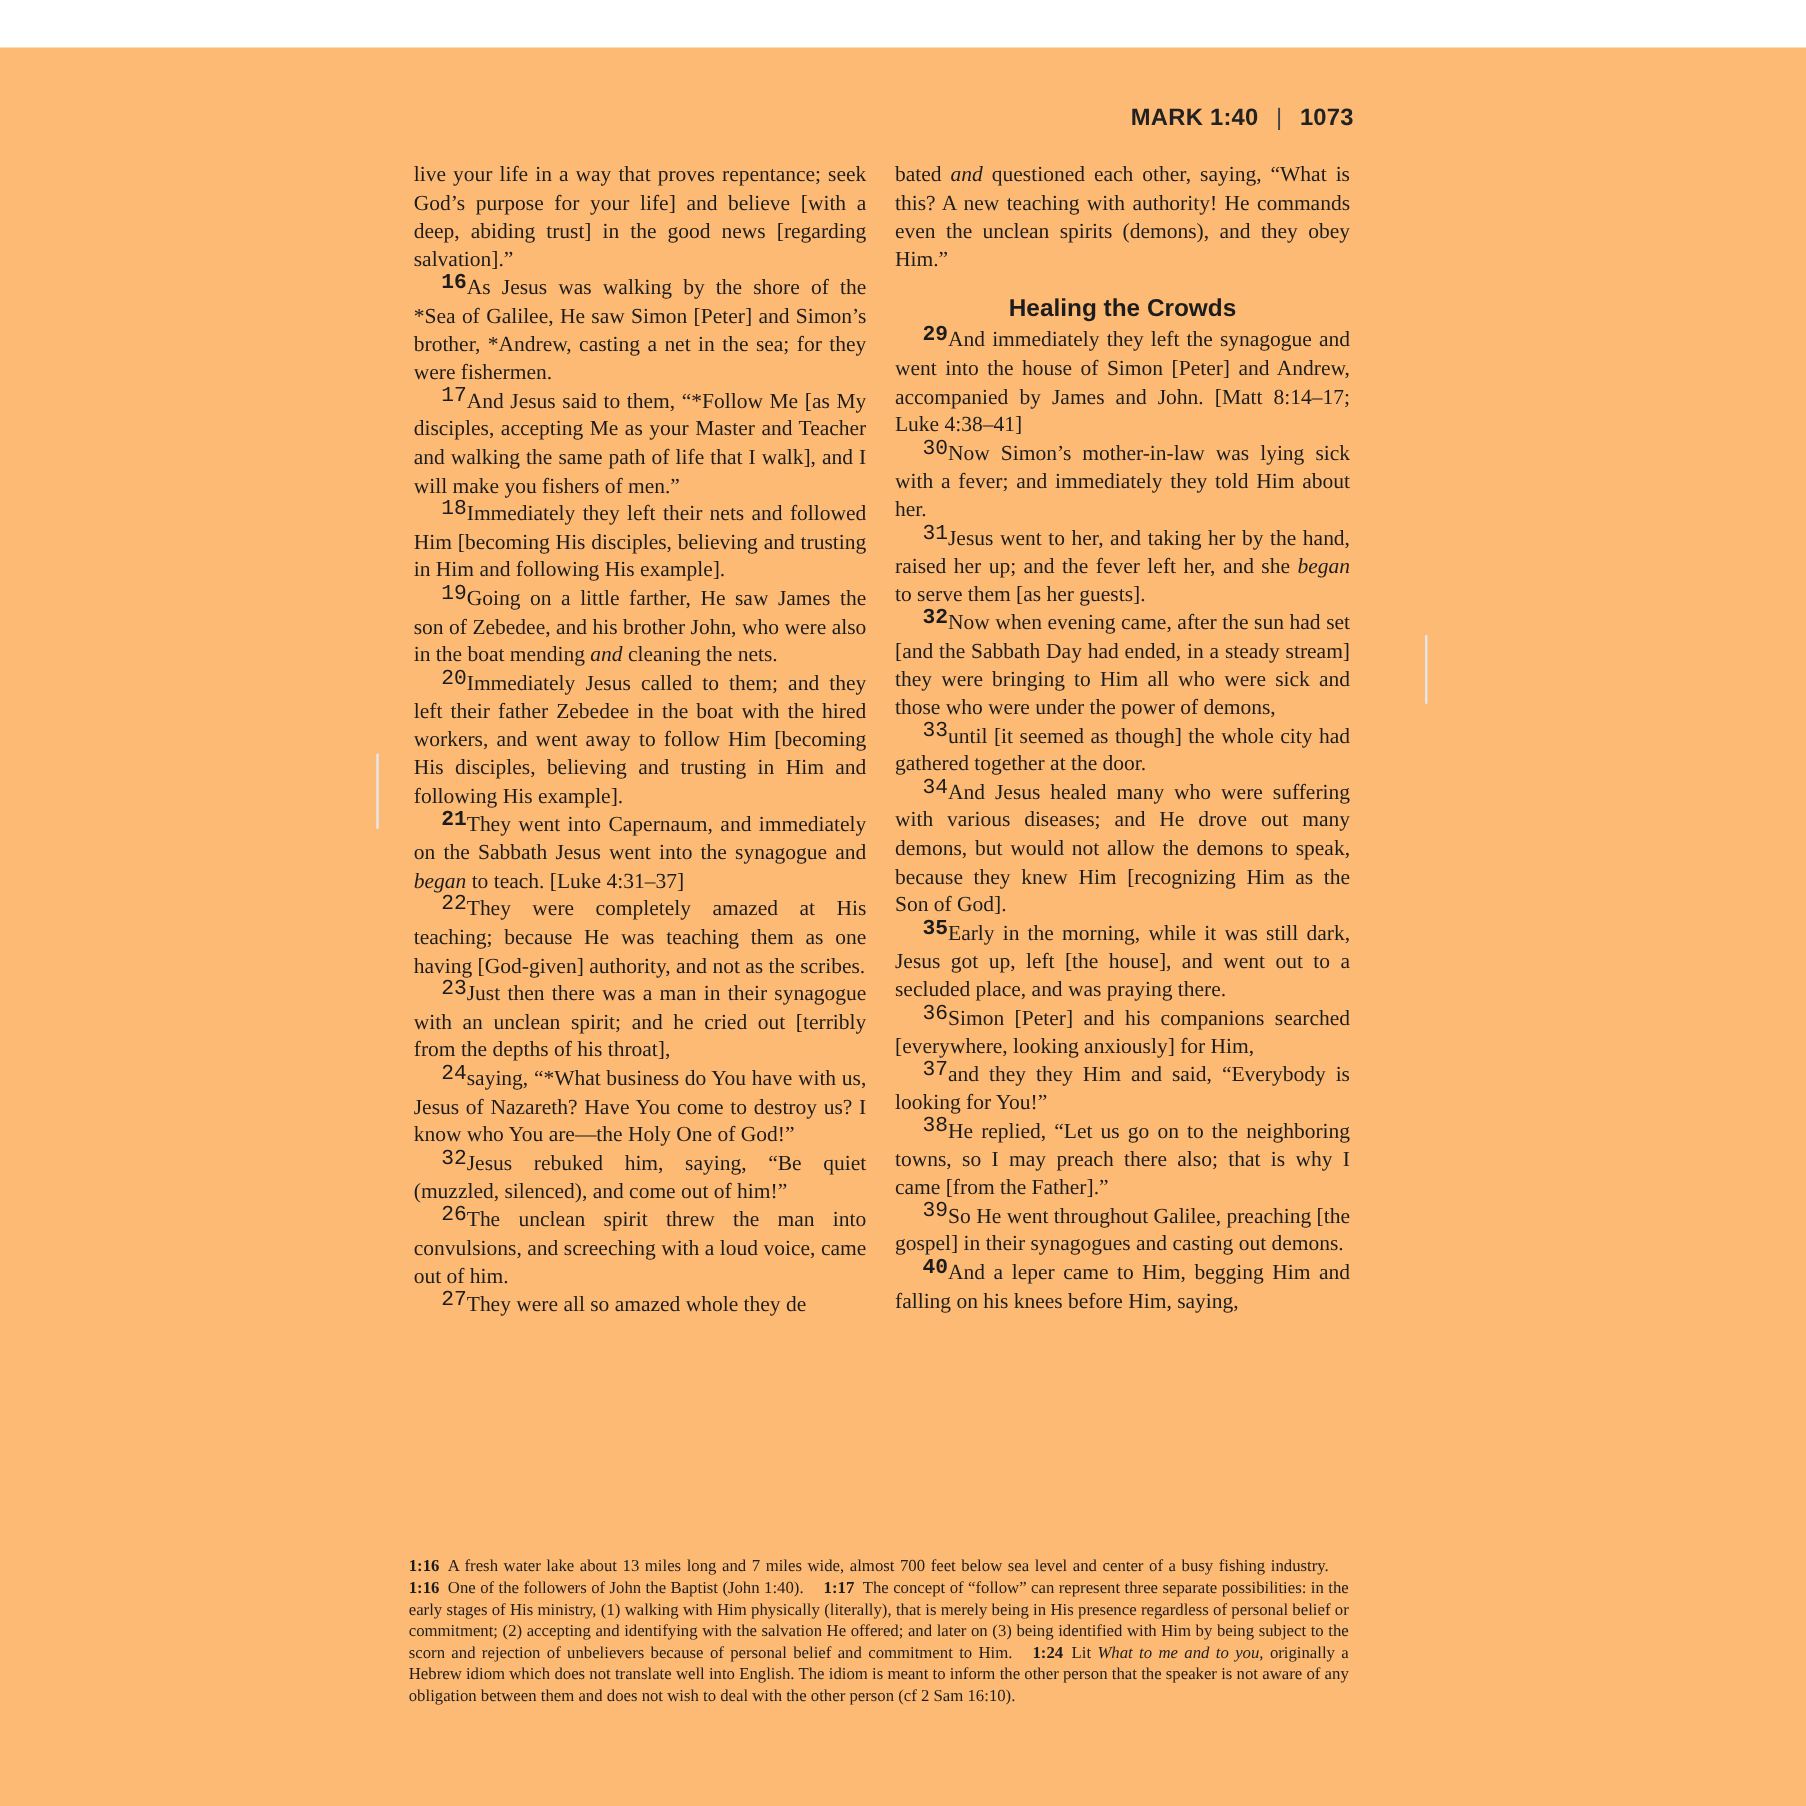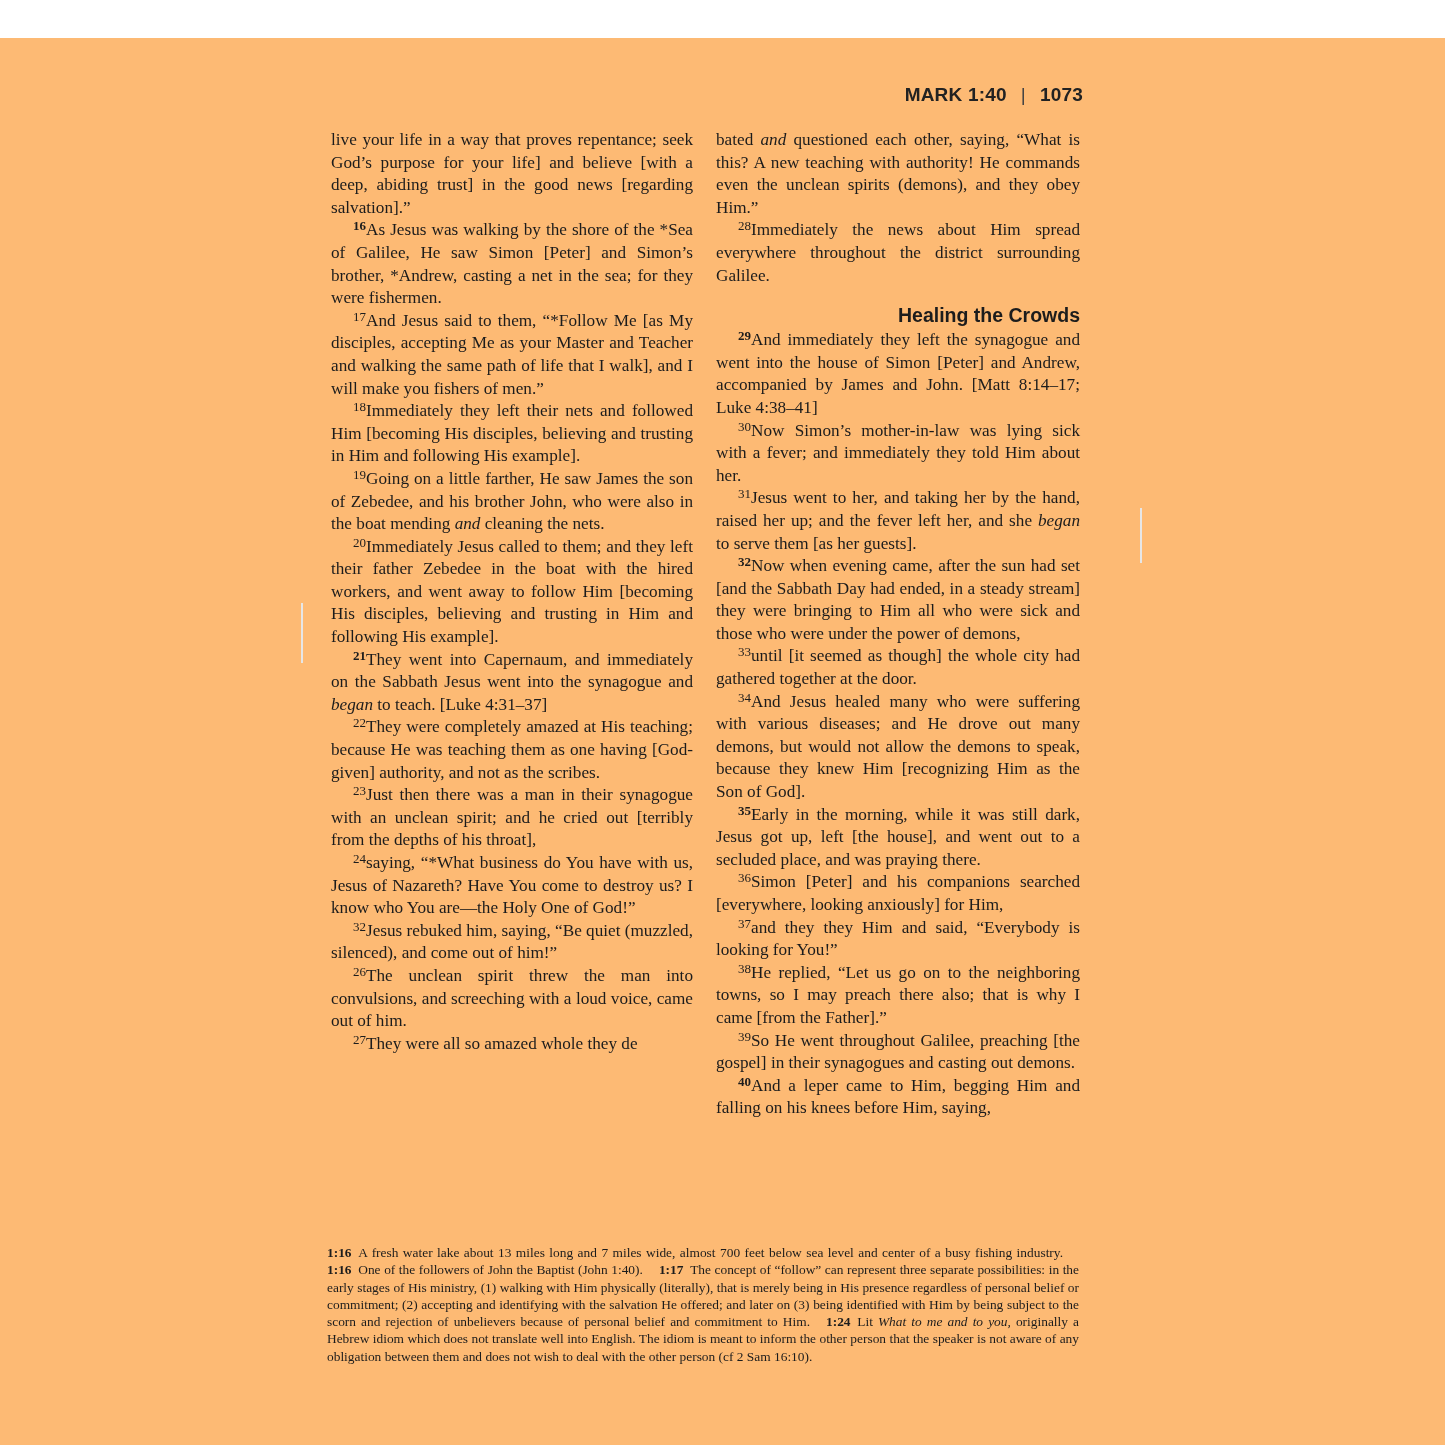--- a/index.html
+++ b/index.html
@@ -54,37 +54,37 @@
     margin: 0;
     text-indent: 0;
   }
   .para.verse {
     text-indent: 22px;
   }
   .para.cont {
     text-indent: 0;
   }
   .vnum {
-    font-size: 13px;
+    font-size: 17px;
     vertical-align: 5px;
     line-height: 0;
-    font-family: Liberation Serif, serif;
+    font-family: Liberation Mono, monospace;
   }
   .vnum.bold {
     font-weight: bold;
   }
   .it { font-style: italic; }
   .heading {
     font-family: "Liberation Sans", "DejaVu Sans", sans-serif;
     font-weight: bold;
     font-size: 19.5px;
     margin: 16px 0 2px 0;
     line-height: 24px;
     color: #1c1c1c;
-    text-align: right;
+    text-align: center;
   }
   .footnotes {
     position: absolute;
     left: 327px;
     top: 1206px;
     width: 752px;
     font-size: 13.4px;
     line-height: 17.3px;
     text-align: justify;
   }
@@ -122,21 +122,20 @@
       <p class="para verse"><span class="vnum">23</span><span>Just then there was a man in their syn­agogue with an unclean spirit; and he cried out [terribly from the depths of his throat],</span></p>
       <p class="para verse"><span class="vnum">24</span><span>saying, “*What business do You have with us, Jesus of Nazareth? Have You come to destroy us? I know who You are—the Holy One of God!”</span></p>
       <p class="para verse"><span class="vnum">32</span><span>Jesus rebuked him, saying, “Be quiet (muzzled, silenced), and come out of him!”</span></p>
       <p class="para verse"><span class="vnum">26</span><span>The unclean spirit threw the man into convulsions, and screeching with a loud voice, came out of him.</span></p>
       <p class="para verse"><span class="vnum">27</span><span>They were all so amazed whole they de­</span></p>
     </div>
 
   <div class="column col-right">
     <div id="right-before">
         <p class="para cont"><span>bated </span><span class="it">and</span><span> questioned each other, saying, “What is this? A new teaching with author­ity! He commands even the unclean spirits (demons), and they obey Him.”</span></p>
-        <p class="para verse"><span class="vnum">28</span><span>Immediately the news about Him spread everywhere throughout the district surrounding Galilee.</span></p>
       </div>
     <div class="heading">Healing the Crowds</div>
     <div id="right-after">
         <p class="para verse"><span class="vnum bold">29</span><span>And immediately they left the syna­gogue and went into the house of Simon [Peter] and Andrew, accompanied by James and John. [Matt 8:14–17; Luke 4:38–41]</span></p>
         <p class="para verse"><span class="vnum">30</span><span>Now Simon’s mother-in-law was lying sick with a fever; and immediately they told Him about her.</span></p>
         <p class="para verse"><span class="vnum">31</span><span>Jesus went to her, and taking her by the hand, raised her up; and the fever left her, and she </span><span class="it">began</span><span> to serve them [as her guests].</span></p>
         <p class="para verse"><span class="vnum bold">32</span><span>Now when evening came, after the sun had set [and the Sabbath Day had ended, in a steady stream] they were bringing to Him all who were sick and those who were under the power of demons,</span></p>
         <p class="para verse"><span class="vnum">33</span><span>until [it seemed as though] the whole city had gathered together at the door.</span></p>
         <p class="para verse"><span class="vnum">34</span><span>And Jesus healed many who were suf­fering with various diseases; and He drove out many demons, but would not allow the demons to speak, because they knew Him [recognizing Him as the Son of God].</span></p>
         <p class="para verse"><span class="vnum bold">35</span><span>Early in the morning, while it was still dark, Jesus got up, left [the house], and went out to a secluded place, and was praying there.</span></p>

